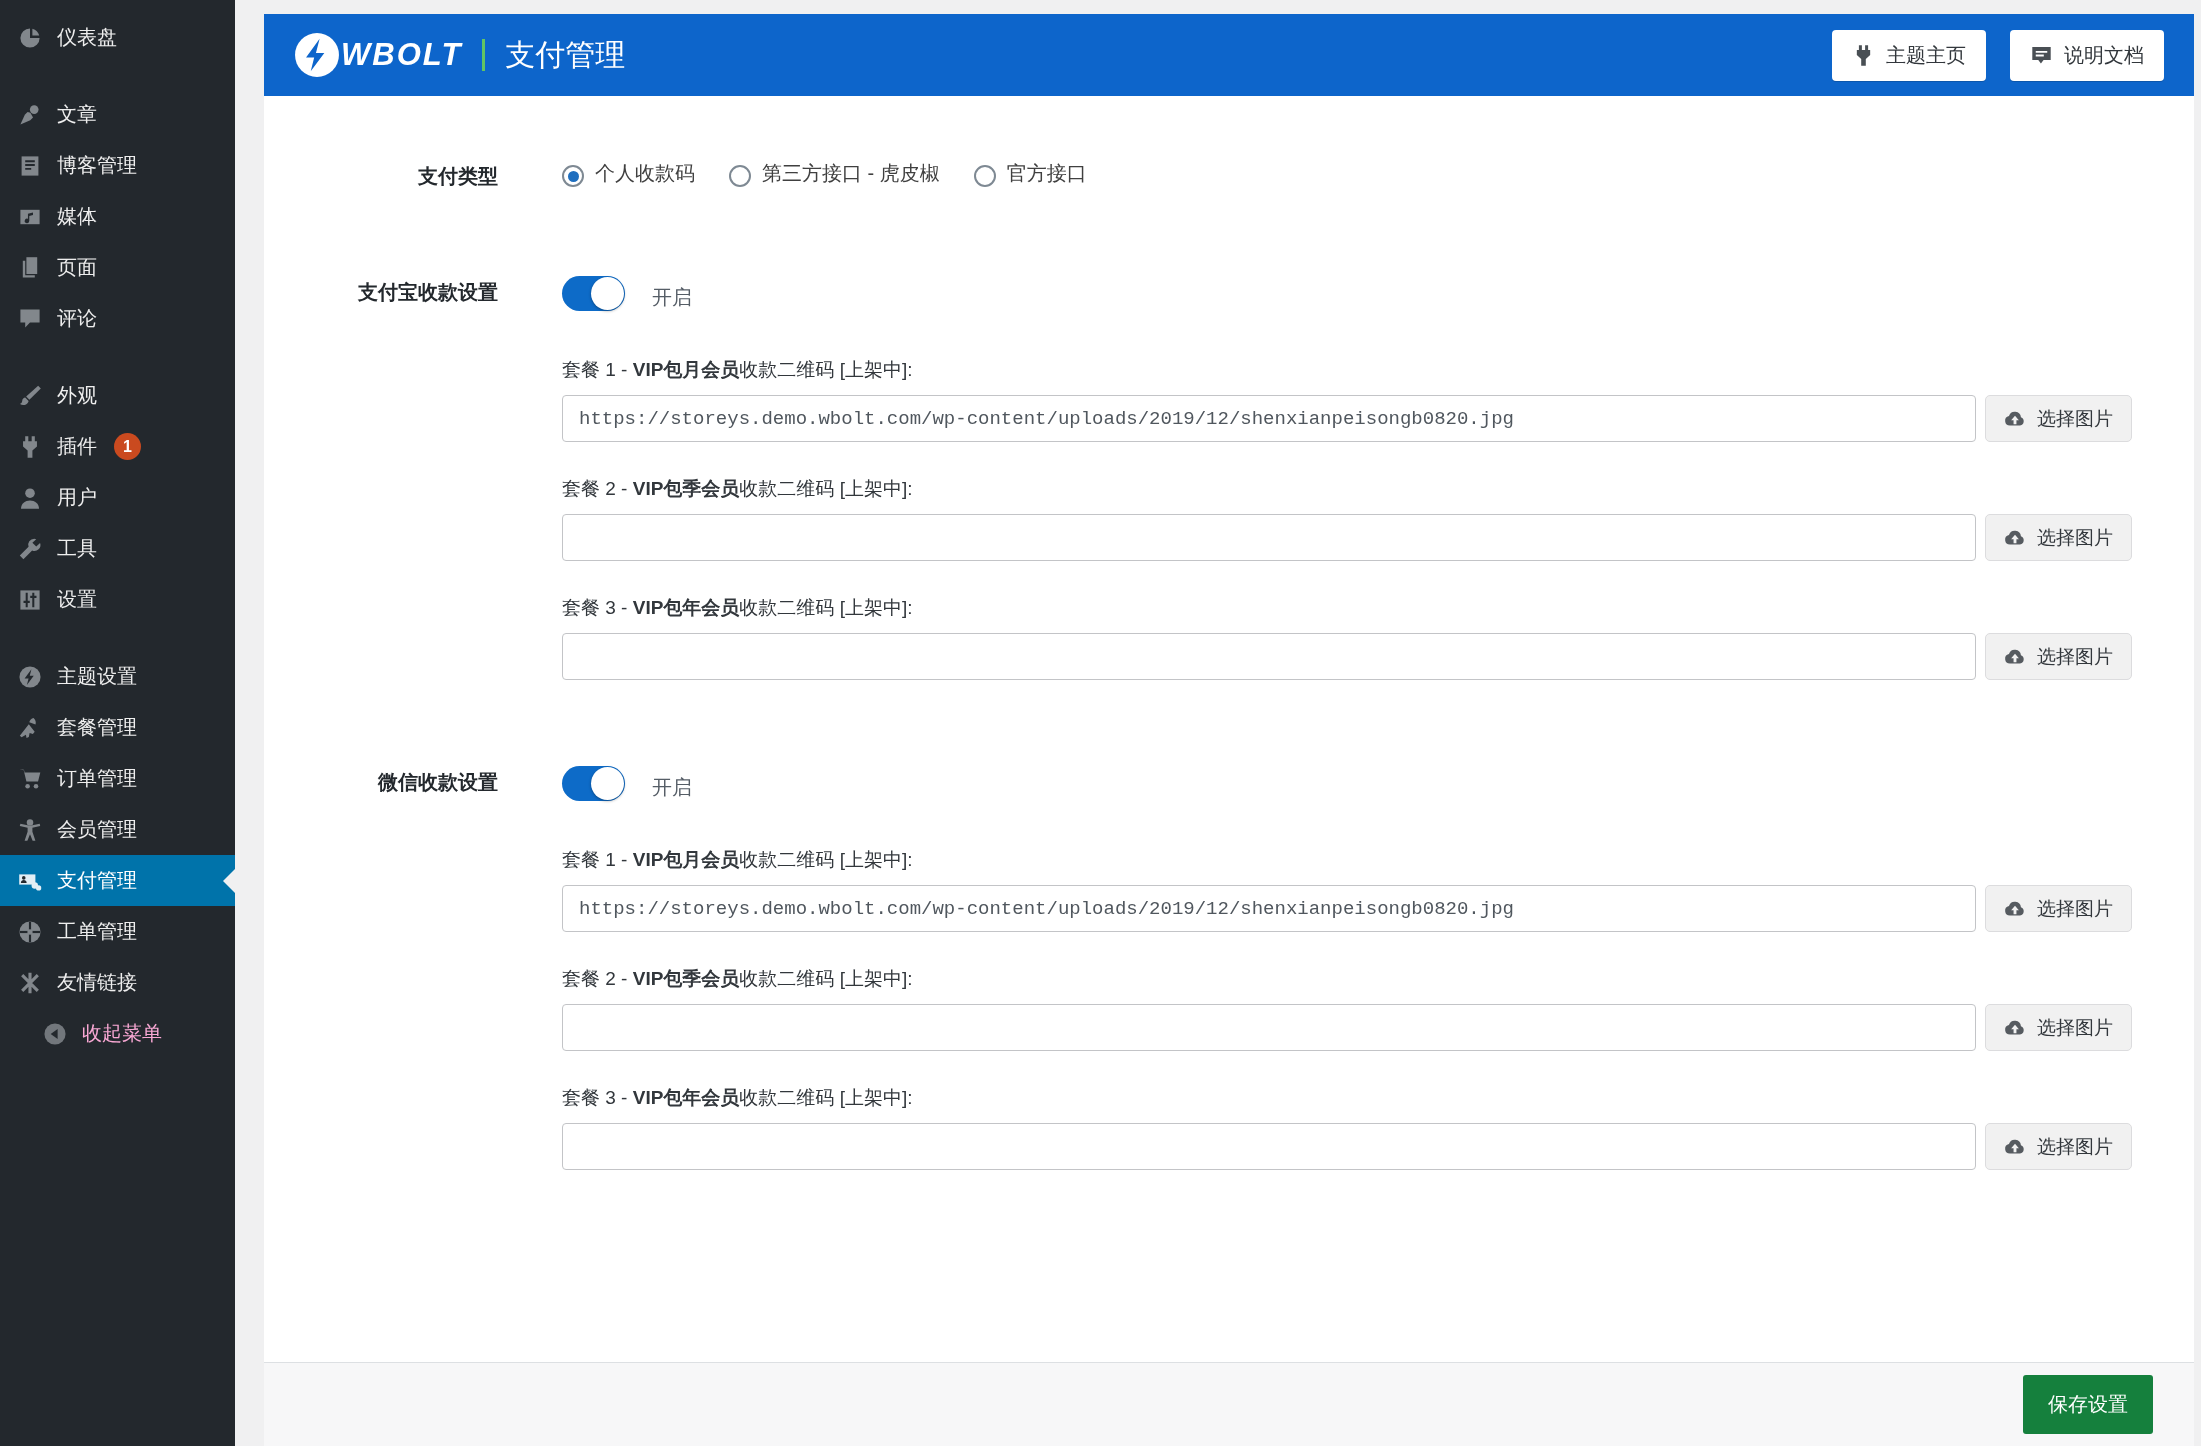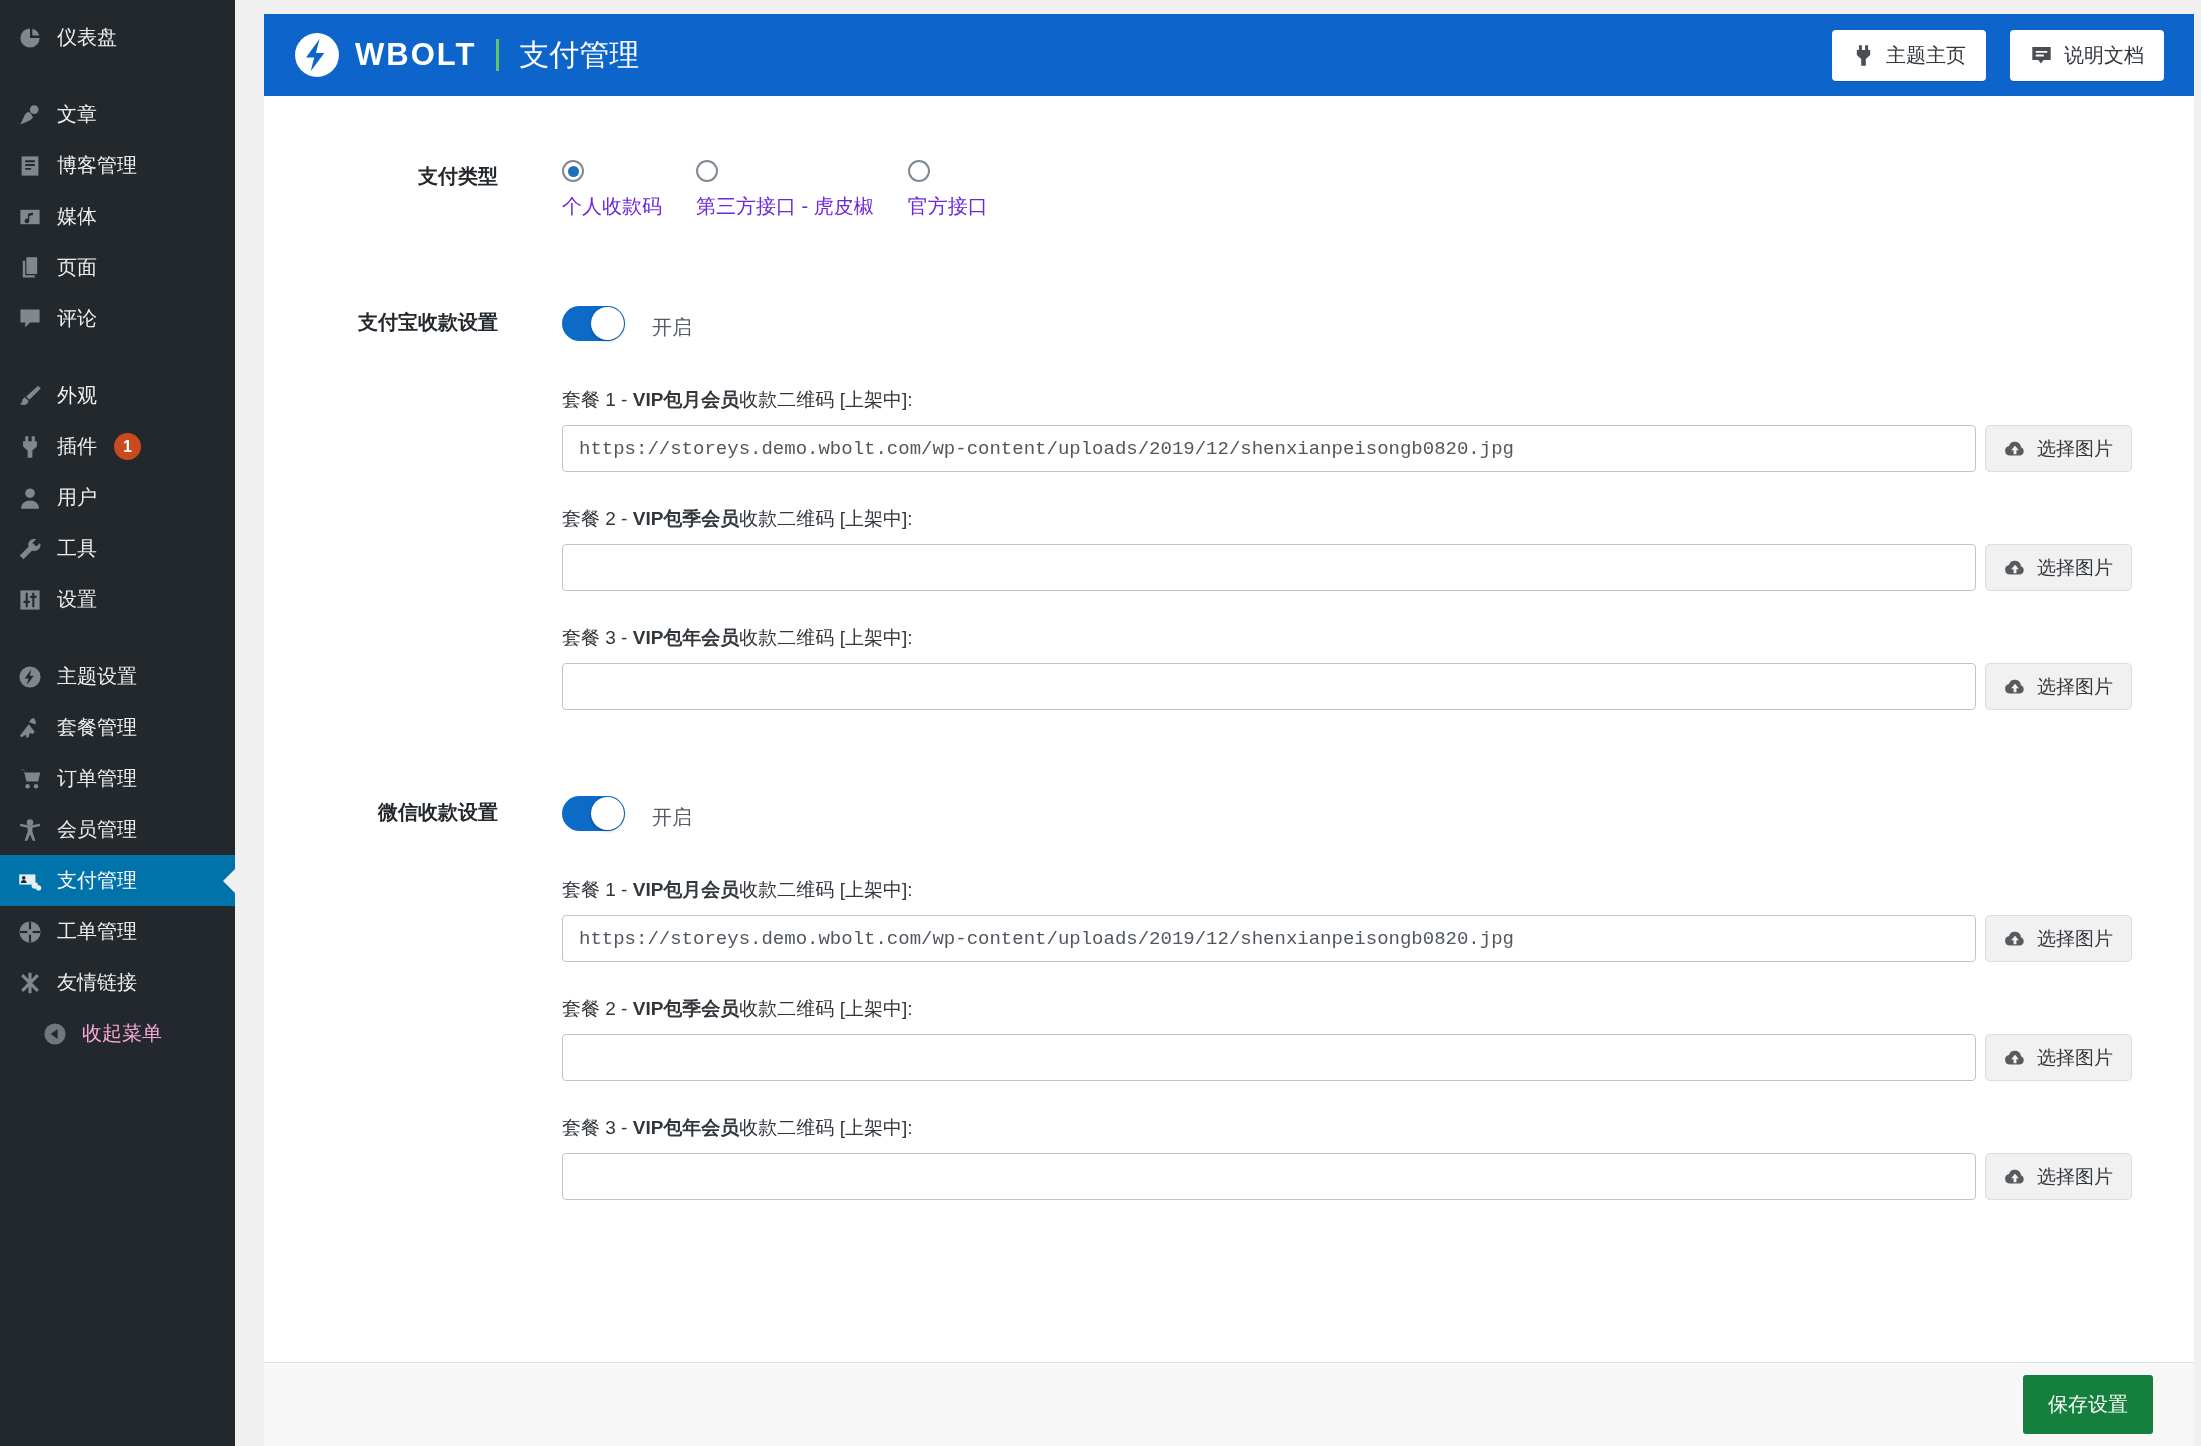--- a/index.html
+++ b/index.html
@@ -37,21 +37,21 @@
   }
   .badge:empty { display:none; }
 
   
   .content { flex:1; padding:14px 7px 0 29px; }
   .card { background:#ffffff; height:1432px; display:flex; flex-direction:column; overflow:hidden; }
 
   .topbar { height:82px; background:#0d65cb; display:flex; align-items:center; padding:0 30px; flex-shrink:0; }
   .logo { width:46px; height:46px; display:inline-flex; }
   .logo svg { width:46px; height:46px; }
-  .brand { color:#fff; font-size:31px; font-weight:600; letter-spacing:2px; margin-left:15px; }
+  .brand { color:#fff; font-size:31px; font-weight:600; letter-spacing:2px; margin-left:1px;font-style:italic; }
   .tsep { width:3px; height:32px; background:#62c462; margin:0 20px; }
   .ptitle { color:#fff; font-size:30px; font-weight:400; margin:0; }
   .hbtns { margin-left:auto; display:flex; gap:24px; }
   .hbtn {
     display:inline-flex; align-items:center; gap:11px;
     background:#fff; border:none; border-radius:4px; padding:12px 20px;
     font-size:20px; color:#32373c; cursor:pointer; font-family:inherit;
     box-shadow:0 1px 0 rgba(0,0,0,.15);
   }
   .hicon { width:23px; height:23px; display:inline-flex; color:#494f54; }
@@ -59,21 +59,21 @@
 
   .cardbody { flex:1; padding:64px 62px 0 0; overflow:hidden; }
   .frow-layout { display:flex; }
   .row-label {
     width:234px; flex-shrink:0; text-align:right;
     font-size:20px; font-weight:700; color:#23282d; padding-top:3px;
   }
   .row-control { margin-left:64px; flex:1; min-width:0; }
 
   .radios { display:flex; gap:34px; align-items:center; }
-  .ropt { display:inline-flex; align-items:flex-start; gap:11px; font-size:20px; color:#6d28d9; cursor:pointer;flex-direction:column; }
+  .ropt { display:inline-flex; align-items:flex-end; gap:11px; font-size:20px; color:#404040; cursor:pointer; }
   .radio {
     width:22px; height:22px; border:2px solid #7e8993; border-radius:50%;
     background:#fff; display:inline-flex; align-items:center; justify-content:center; flex-shrink:0;
   }
   .radio.on::after { content:''; width:11px; height:11px; border-radius:50%; background:#1f6fbf; }
 
   .descs { margin-top:24px; }
   .desc { margin:0; font-size:19px; color:#898989; line-height:37px; }
 
   .section { margin-top:86px; }

